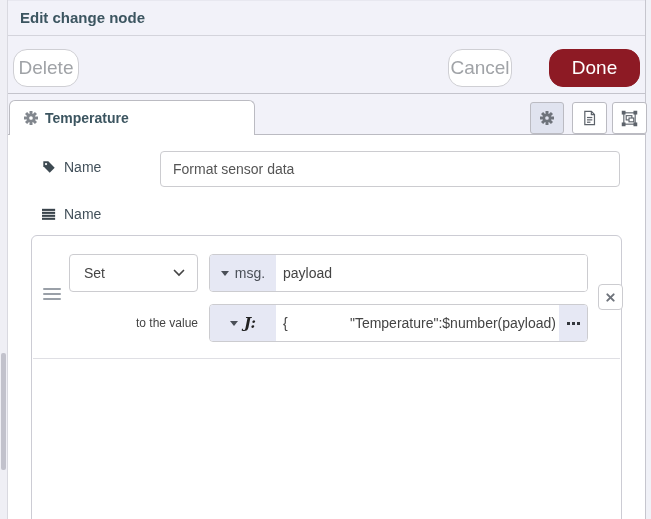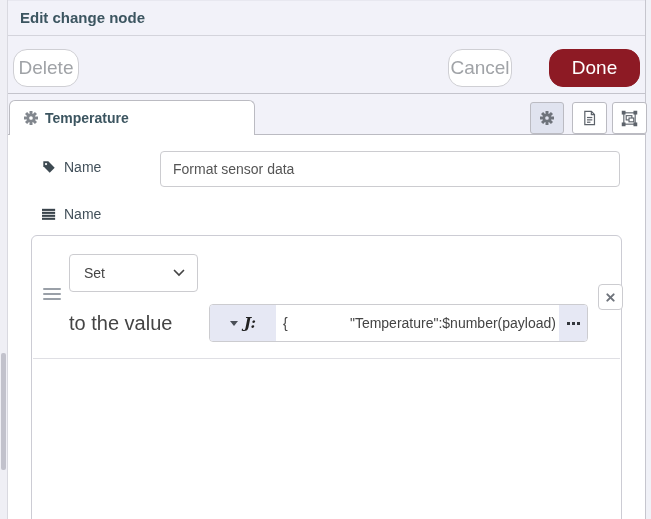--- a/index.html
+++ b/index.html
@@ -83,21 +83,21 @@
   .tri-down { width:0; height:0; border-left:4px solid transparent; border-right:4px solid transparent;
     border-top:5px solid #4a4f57; }
   .ti-value { flex:1; border:none; outline:none; font-family:"Liberation Sans",sans-serif;
     font-size:14px; color:#444; padding:0 0 0 7px; white-space:pre; background:#fff; min-width:0; }
   .ti-expand { flex:0 0 28px; background:#e6e8f4; border:none; cursor:pointer;
     display:flex; align-items:center; justify-content:center; }
   .dots { display:flex; gap:2px; }
   .dots i { width:3px; height:3px; background:#33373d; border-radius:0; display:block; }
 
   .to-label { position:absolute; left:37px; top:68px; width:129px; height:38px; line-height:38px;
-    font-size:20px; color:#444; }
+    text-align:right; font-size:12px; color:#444; }
 
   .rule-del { position:absolute; left:566px; top:48px; width:25px; height:26px;
     border:1px solid #ccccd0; border-radius:4px; background:#fff; cursor:pointer;
     display:flex; align-items:center; justify-content:center; }
 
   .rule-divider { position:absolute; left:1px; right:1px; top:122px; height:1px; background:#dfdfe4; }
 
   svg { display:block; }
 </style>
 </head>
@@ -215,20 +215,27 @@
 
       <div class="rule-select">
         <span class="sel-label">Set</span>
         <span>
           <svg width="12" height="8" viewBox="0 0 12 8" fill="none" stroke="#444" stroke-width="1.7" stroke-linecap="round">
             <polyline points="1.5,1.5 6,6 10.5,1.5"></polyline>
           </svg>
         </span>
       </div>
 
+      <div class="typed-input ti-row1">
+        <button class="ti-prefix">
+          <span class="tri-down"></span>
+          <span>msg.</span>
+        </button>
+        <input class="ti-value" type="text" value="payload" style="">
+      </div>
 
       <button class="rule-del">
         <span>
           <svg width="9" height="9" viewBox="0 0 10 10" stroke="#6e737b" stroke-width="2.2" stroke-linecap="round">
             <line x1="1.5" y1="1.5" x2="8.5" y2="8.5"></line>
             <line x1="8.5" y1="1.5" x2="1.5" y2="8.5"></line>
           </svg>
         </span>
       </button>
 

